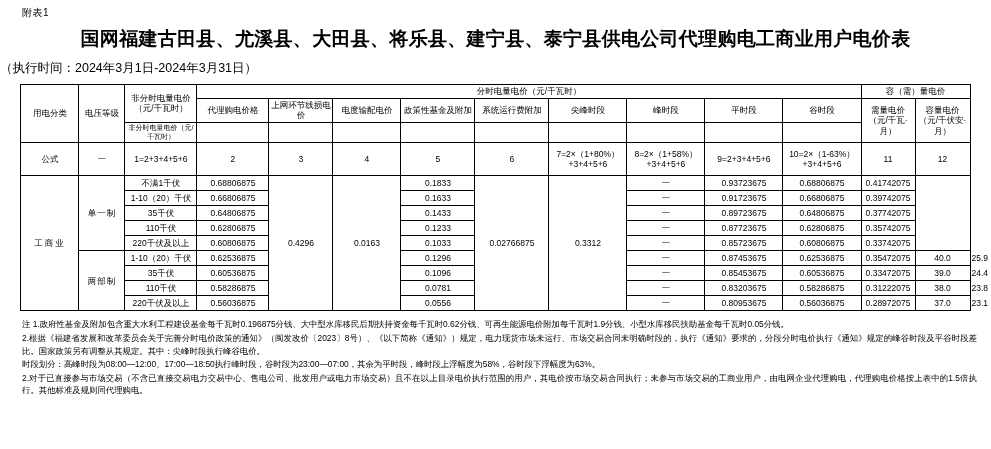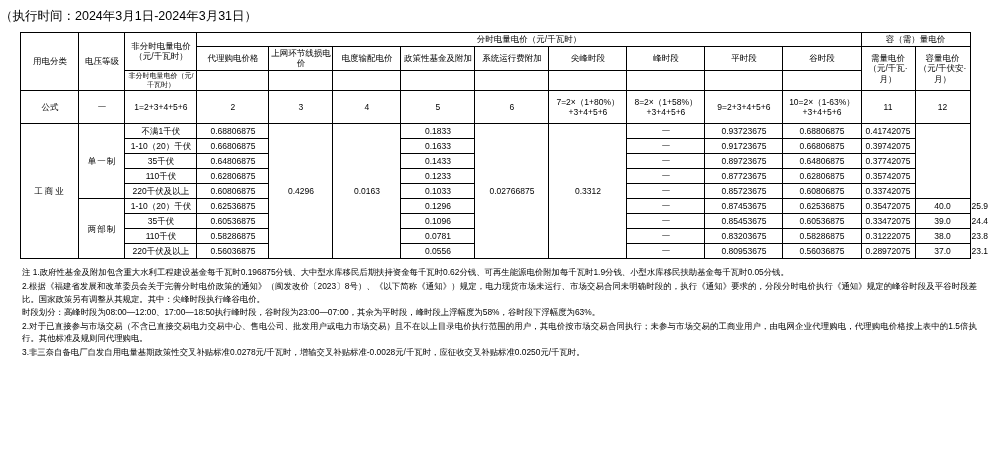--- a/index.html
+++ b/index.html
@@ -50,20 +50,22 @@
     line-height:1.5;
     text-align:justify;
   }
   .notes p{margin:0 0 1px 0;}
 </style>
 </head>
 <body>
 
 <div class="page">
 
+  <div class="label-top">附表1</div>
+  <div class="doc-title">国网福建古田县、尤溪县、大田县、将乐县、建宁县、泰宁县供电公司代理购电工商业用户电价表</div>
   <div class="doc-sub">（执行时间：2024年3月1日-2024年3月31日）</div>
 
   <table class="main">
     <colgroup>
       <col style="width:58px">
       <col style="width:46px">
       <col style="width:72px">
       <col style="width:72px">
       <col style="width:64px">
       <col style="width:68px">
@@ -227,16 +229,15 @@
         <td>23.1</td>
       </tr>
     </tbody>
   </table>
 
   <div class="notes">
     <p>注 1.政府性基金及附加包含重大水利工程建设基金每千瓦时0.196875分钱、大中型水库移民后期扶持资金每千瓦时0.62分钱、可再生能源电价附加每千瓦时1.9分钱、小型水库移民扶助基金每千瓦时0.05分钱。</p>
     <p>2.根据《福建省发展和改革委员会关于完善分时电价政策的通知》（闽发改价〔2023〕8号）、《以下简称《通知》）规定，电力现货市场未运行、市场交易合同未明确时段的，执行《通知》要求的，分段分时电价执行《通知》规定的峰谷时段及平谷时段差比。国家政策另有调整从其规定。其中：尖峰时段执行峰谷电价。</p>
     <p>时段划分：高峰时段为08:00—12:00、17:00—18:50执行峰时段，谷时段为23:00—07:00，其余为平时段，峰时段上浮幅度为58%，谷时段下浮幅度为63%。</p>
     <p>2.对于已直接参与市场交易（不含已直接交易电力交易中心、售电公司、批发用户或电力市场交易）且不在以上目录电价执行范围的用户，其电价按市场交易合同执行；未参与市场交易的工商业用户，由电网企业代理购电，代理购电价格按上表中的1.5倍执行。其他标准及规则同代理购电。</p>
-    <p>3.非三奈自备电厂自发自用电量基期政策性交叉补贴标准0.0278元/千瓦时，增输交叉补贴标准-0.0028元/千瓦时，应征收交叉补贴标准0.0250元/千瓦时。</p>
   </div>
 
 </div>
 
 </body></html>

